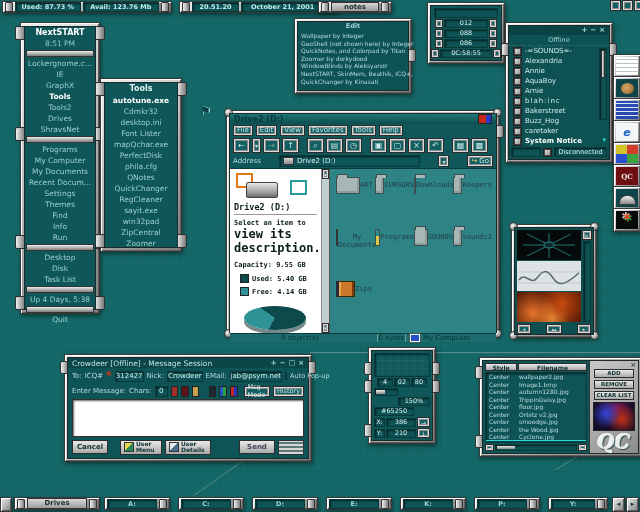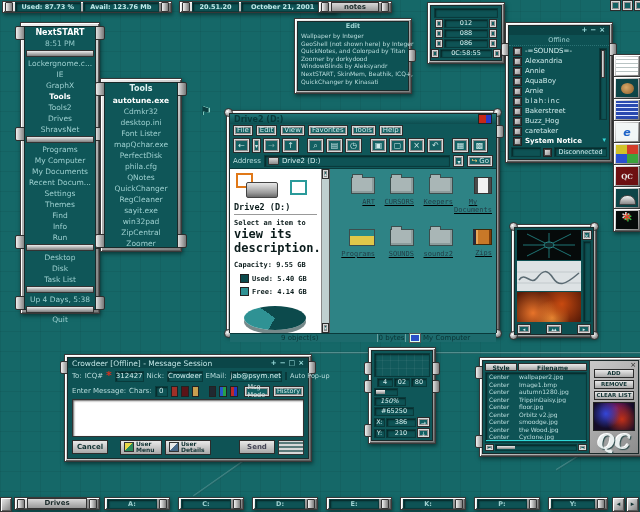--- a/index.html
+++ b/index.html
@@ -46,21 +46,21 @@
   .mdiv{height:5px;margin:1px 1px;background:linear-gradient(180deg,#ececec,#7e7e7e);
     border:1px solid #333;}
   
   .mchip{height:9px;line-height:9px;font-size:7px;padding:0 3px;margin-right:3px;}
   .toolbtn{width:15px;height:13px;font-size:8px;line-height:12px;flex:0 0 auto;}
   .folder{width:22px;height:15px;background:#a9b6b6;border:1px solid #3c4e4e;position:relative;box-shadow:inset -2px -2px 0 #8d9c9c;}
   .folder::before{content:"";position:absolute;left:0;top:-4px;width:9px;height:3px;
     background:#a9b6b6;border:1px solid #3c4e4e;border-bottom:none;}
   .flabel{font-family:"DejaVu Sans Mono",monospace;font-size:7px;color:#223f48;
     text-align:center;line-height:8px;margin-top:4px;}
-  .fitem{width:39px;display:flex;flex-direction:column;align-items:flex-end;text-decoration:underline;}
+  .fitem{width:39px;display:flex;align-items:flex-start;}
   .mono-b{font-family:"DejaVu Sans Mono",monospace;font-weight:bold;color:#0b1c1c;}
   
   .icq-row{display:flex;align-items:center;height:10px;gap:3px;padding-left:4px;}
   .icq-ic{width:7px;height:7px;background:linear-gradient(135deg,#eee,#888);
     border:1px solid #222;box-shadow:inset 0 0 0 1px #444;flex:0 0 auto;}
   .icq-name{font-size:7px;color:#cfeaea;white-space:nowrap;}
   .qc-row{display:flex;height:7.5px;align-items:center;}
   .qc-c1{width:30px;font-size:6px;color:#b8dcdc;padding-left:3px;flex:0 0 auto;}
   .qc-c2{font-size:6px;color:#b8dcdc;white-space:nowrap;overflow:hidden;}
   .qc-row.sel{background:#0a4648;outline:1px solid #2fd8d8;}
@@ -339,21 +339,21 @@
         <span class="chip toolbtn">◷</span>
         <span style="width:4px;"></span>
         <span class="chip toolbtn">▣</span>
         <span class="chip toolbtn">▢</span>
         <span class="chip toolbtn">×</span>
         <span class="chip toolbtn">↶</span>
         <span style="width:4px;"></span>
         <span class="chip toolbtn">▦</span>
         <span class="chip toolbtn">▩</span>
       </div>
-      <div style="display:flex;align-items:center;gap:3px;padding:1px 3px;height:12px;">
+      <div style="display:flex;align-items:center;gap:18px;padding:1px 3px;height:12px;">
         <span class="lab t7">Address</span>
         <span class="inset" style="flex:1;height:10px;display:flex;align-items:center;gap:3px;padding:0 3px;">
           <span style="width:9px;height:6px;background:linear-gradient(180deg,#d8d8d8,#8a8a8a);border:1px solid #333;border-radius:1px;"></span>
           <span class="t7" style="color:#d8f0f0;">Drive2 (D:)</span>
         </span>
         <span class="chip" style="width:9px;height:10px;font-size:6px;">▾</span>
         <span class="chip" style="height:10px;padding:0 3px;gap:2px;font-size:7px;">
           <span style="color:#ffd27a;font-size:7px;">↪</span>
           <span>Go</span>
         </span>
@@ -387,20 +387,24 @@
         </div>
 
         <div style="flex:1;background:#2e8385;padding:8px 4px 0 6px;box-sizing:border-box;display:grid;grid-template-columns:repeat(4,1fr);grid-auto-rows:52px;justify-items:center;">
           <div class="fitem">
               <span class="folder"></span>
               <span class="flabel">ART</span>
             </div>
           <div class="fitem">
               <span class="folder"></span>
               <span class="flabel">CURSORS</span>
+            </div>
+          <div class="fitem">
+              <span class="folder"></span>
+              <span class="flabel">Downloads</span>
             </div>
           <div class="fitem">
               <span class="folder"></span>
               <span class="flabel">Keepers</span>
             </div>
           <div class="fitem">
             <span style="width:16px;height:15px;background:#f2f2f2;border:1px solid #333;box-shadow:inset 3px 0 0 #4a4a4a, inset -3px 0 0 #4a4a4a;"></span>
             <span class="flabel" style="width:38px;">My Documents</span>
           </div>
           <div class="fitem">
@@ -480,21 +484,21 @@
       <div style="display:flex;gap:1px;justify-content:center;">
         <span class="inset t65" style="width:14px;height:7px;line-height:7px;text-align:center;">4</span>
         <span class="inset t65" style="width:14px;height:7px;line-height:7px;text-align:center;">02</span>
         <span class="inset t65" style="width:14px;height:7px;line-height:7px;text-align:center;">80</span>
       </div>
       <div style="display:flex;">
         <span class="inset" style="width:22px;height:6px;">
             <span style="display:block;width:9px;height:4px;margin:1px;background:linear-gradient(180deg,#eee,#888);border:0;"></span>
           </span>
       </div>
-      <div style="display:flex;justify-content:flex-start;font-style:italic;">
+      <div style="display:flex;justify-content:flex-end;">
         <span class="inset t65" style="width:30px;height:7px;line-height:7px;text-align:center;">150%</span>
       </div>
       <div style="display:flex;">
         <span class="inset t65" style="width:38px;height:7px;line-height:7px;text-align:center;">#65250</span>
       </div>
       <div style="display:flex;gap:1px;align-items:center;">
         <span class="inset t65" style="width:9px;height:7px;line-height:7px;text-align:center;">X:</span>
         <span class="inset t65" style="width:28px;height:7px;line-height:7px;text-align:center;">386</span>
         <span class="chip" style="width:11px;height:8px;font-size:6px;">→</span>
       </div>

